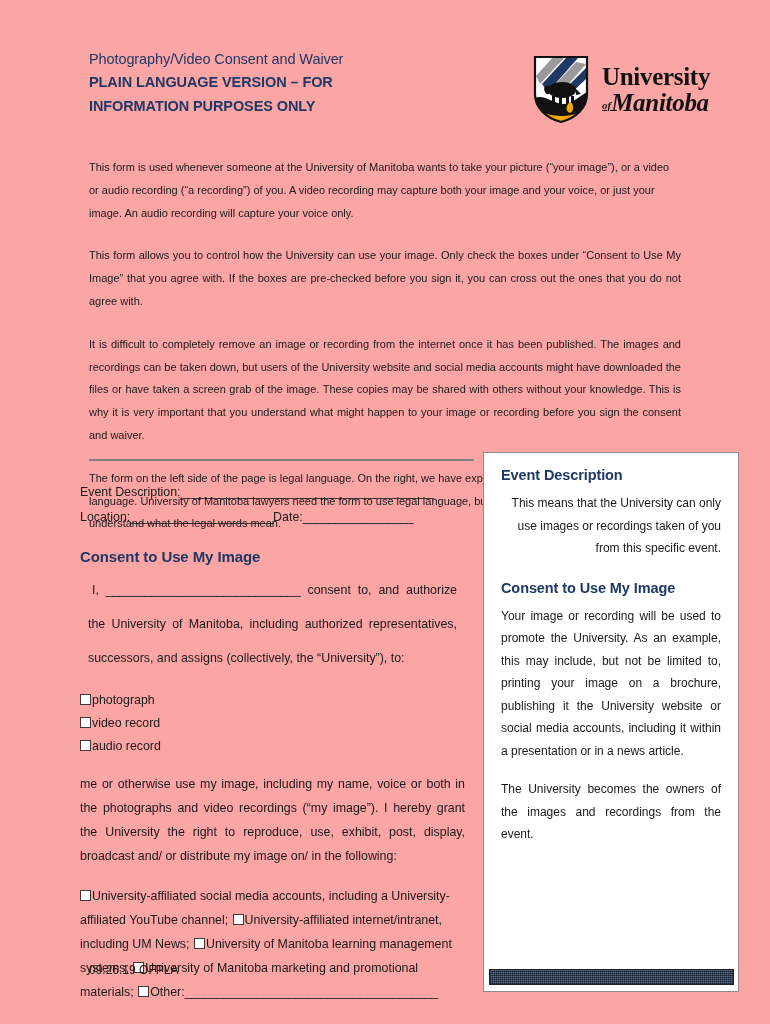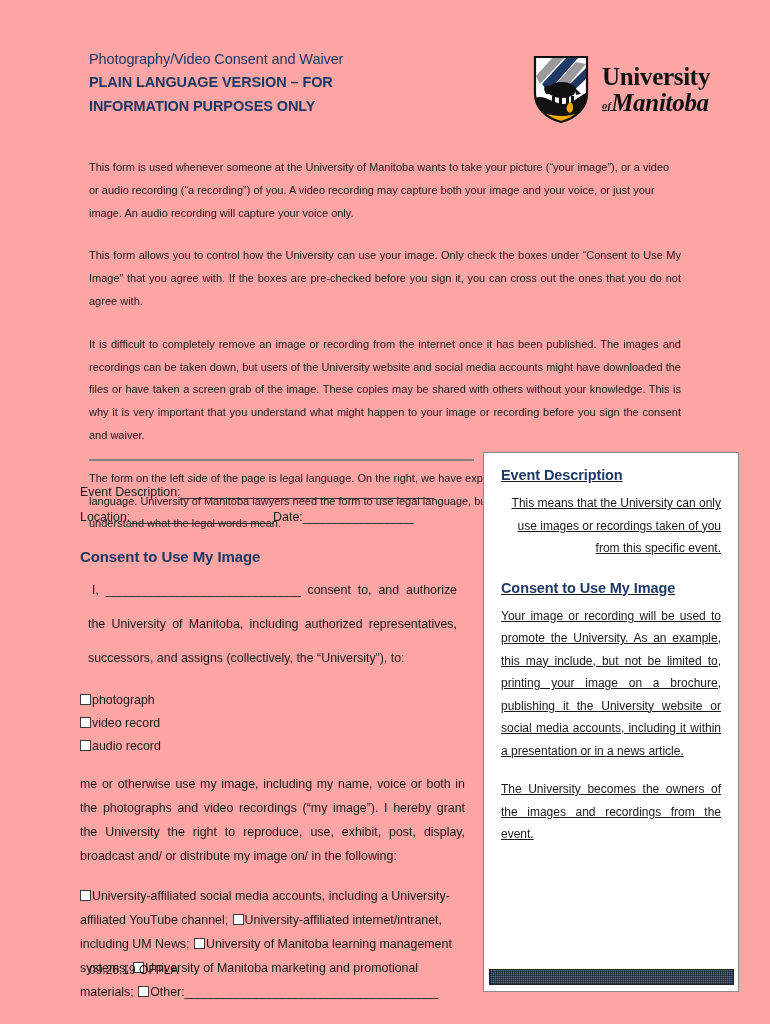--- a/index.html
+++ b/index.html
@@ -195,21 +195,20 @@
     position: absolute;
     left: 483px;
     top: 452px;
     width: 256px;
     height: 540px;
     border: 1.5px solid #8c8c8c;
     background: #ffffff;
     box-sizing: border-box;
     padding: 14px 17px 0 17px;
     overflow: hidden;
-    text-decoration: underline;
   }
   .sb-h2 {
     color: #1F3864;
     font-size: 14.5px;
     font-weight: bold;
     margin: 0 0 9px 0;
     letter-spacing: -0.1px;
   }
   .sb-h2.second { margin-top: 20px; }
   .sb-para {

